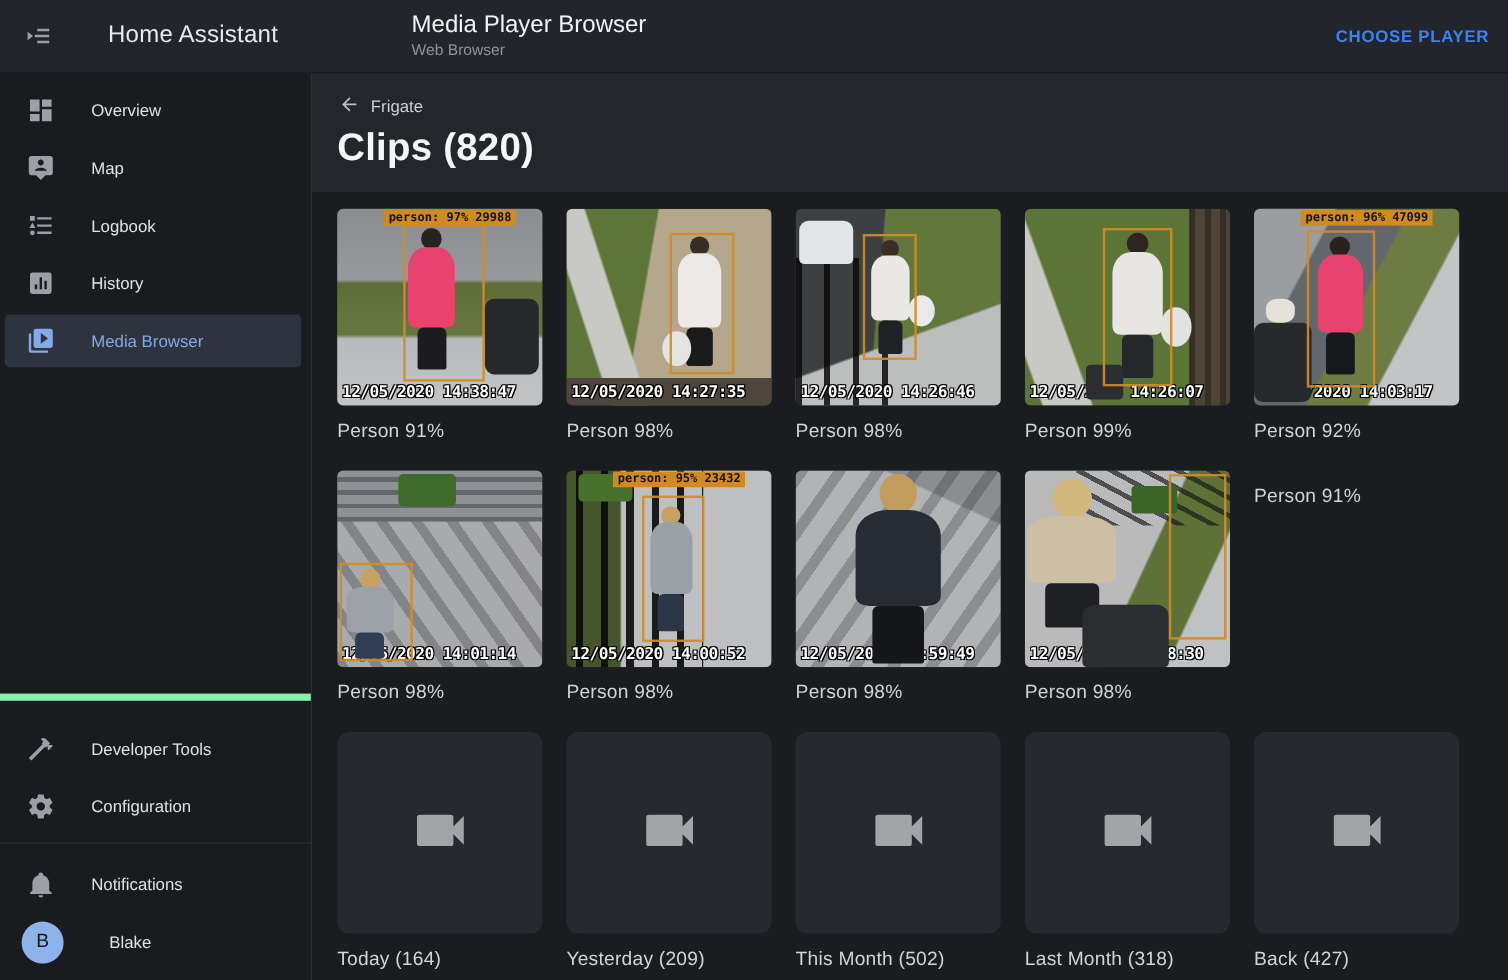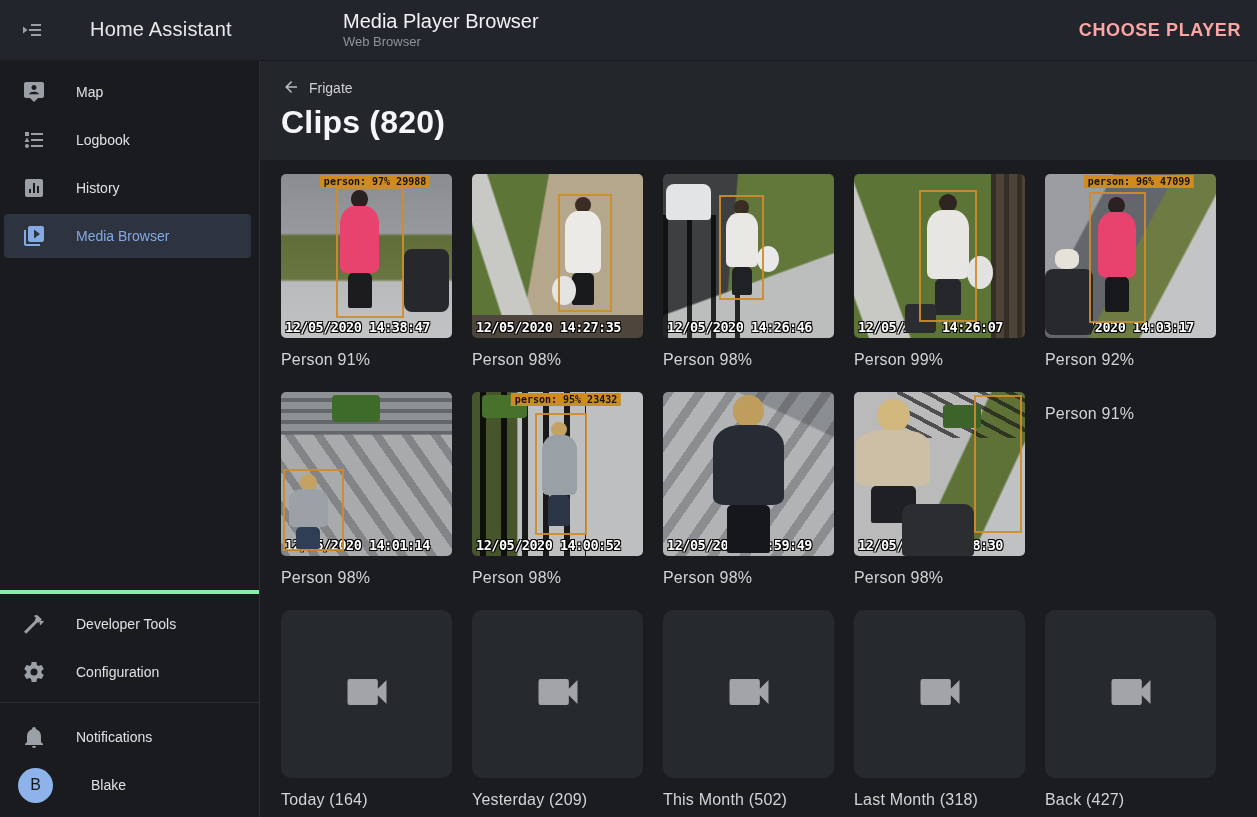--- a/index.html
+++ b/index.html
@@ -12,42 +12,42 @@
     box-shadow:0 1px 0 rgba(0,0,0,.35); position:relative; z-index:5; }
   .ab-left { width:260px; display:flex; align-items:flex-start; flex:none; }
   .menu-btn { background:none; border:none; cursor:pointer; padding:0; margin-left:20px;
     width:24px; height:24px; color:#9ba0a6; }
   .menu-btn svg { width:24px; height:24px; fill:currentColor; }
   .ha-title { margin-left:46px; font-size:20px; color:#e7e9eb; letter-spacing:.2px; }
   .ab-page { margin-left:83px; line-height:1.15; }
   .ab-page .t1 { font-size:20px; color:#f2f3f5; }
   .ab-page .t2 { font-size:13px; color:#8f9398; margin-top:2px; }
   .ab-spacer { flex:1; }
-  .choose-player { background:none; border:none; cursor:pointer; color:#fca5a5;
-    font-family:inherit; font-size:18px; font-weight:700; letter-spacing:.6px;
+  .choose-player { background:none; border:none; cursor:pointer; color:#3b82f6;
+    font-family:inherit; font-size:14px; font-weight:700; letter-spacing:.6px;
     padding:10px 12px; margin-right:4px; border-radius:4px; }
 
   .body-row { flex:1; display:flex; min-height:0; }
 
   
   .sidebar { width:260px; flex:none; background:#191b1f; border-right:1px solid #2b2e33;
     border-top:1px solid #2b2e33; display:flex; flex-direction:column; }
   .side-item { height:48px; display:flex; align-items:center; cursor:pointer;
     padding-left:22px; position:relative; }
   .side-item .hl { position:absolute; left:4px; right:8px; top:2px; bottom:2px;
     border-radius:4px; background:transparent; }
   .side-item.selected .hl { background:#2d3440; }
   .side-icon { width:24px; height:24px; color:#9ba0a6; position:relative; z-index:1; flex:none; }
   .side-icon svg { width:24px; height:24px; fill:currentColor; }
   .side-label { margin-left:30px; font-size:14px; font-weight:500; color:#dfe1e3;
     position:relative; z-index:1; }
   .side-item.selected .side-icon, .side-item.selected .side-label { color:#84a9e4; }
   .side-top { padding-top:7px; }
   .side-flex { flex:1; }
-  .side-footer { border-top:4px solid #86efac; padding-top:6px; padding-bottom:6px; }
+  .side-footer { border-top:6px solid #86efac; padding-top:16px; padding-bottom:6px; }
   .side-system { border-top:1px solid #2b2e33; padding-top:10px; padding-bottom:8px; }
   .avatar { width:35px; height:35px; border-radius:50%; background:#8db3ea; color:#15171a;
     display:flex; align-items:center; justify-content:center; font-size:16px; font-weight:500;
     position:relative; z-index:1; margin-left:-4px; flex:none; }
   .user-item .side-label { margin-left:38px;text-align:right; }
 
   
   .main { flex:1; display:flex; flex-direction:column; min-width:0; background:#1a1c20; }
   .content-header { height:100px; background:#23262b; padding:18px 0 0 21px; flex:none; }
   .crumb { display:flex; align-items:center; gap:8px; }
@@ -201,20 +201,27 @@
       <div class="t2">Web Browser</div>
     </div>
     <div class="ab-spacer"></div>
     <button class="choose-player">CHOOSE PLAYER</button>
   </header>
 
   <div class="body-row">
 
     <nav class="sidebar">
       <div class="side-top">
+  <div class="side-item">
+    <span class="hl"></span>
+    <span class="side-icon"><svg viewBox="0 0 24 24">
+                <path d="M13,3V9H21V3M13,21H21V11H13M3,21H11V15H3M3,13H11V3H3Z"></path>
+              </svg></span>
+    <span class="side-label">Overview</span>
+  </div>
 
   <div class="side-item">
     <span class="hl"></span>
     <span class="side-icon"><svg viewBox="0 0 24 24">
                 <path d="M20 2H4C2.9 2 2 2.9 2 4V16C2 17.1 2.9 18 4 18H8L12 22L16 18H20C21.1 18 22 17.1 22 16V4C22 2.9 21.1 2 20 2M12 5C13.38 5 14.5 6.12 14.5 7.5S13.38 10 12 10 9.5 8.88 9.5 7.5 10.62 5 12 5M17 14.25H7V14.25C7 12.59 10.33 11.75 12 11.75S17 12.59 17 14.25Z"></path>
               </svg></span>
     <span class="side-label">Map</span>
   </div>
 
   <div class="side-item">

